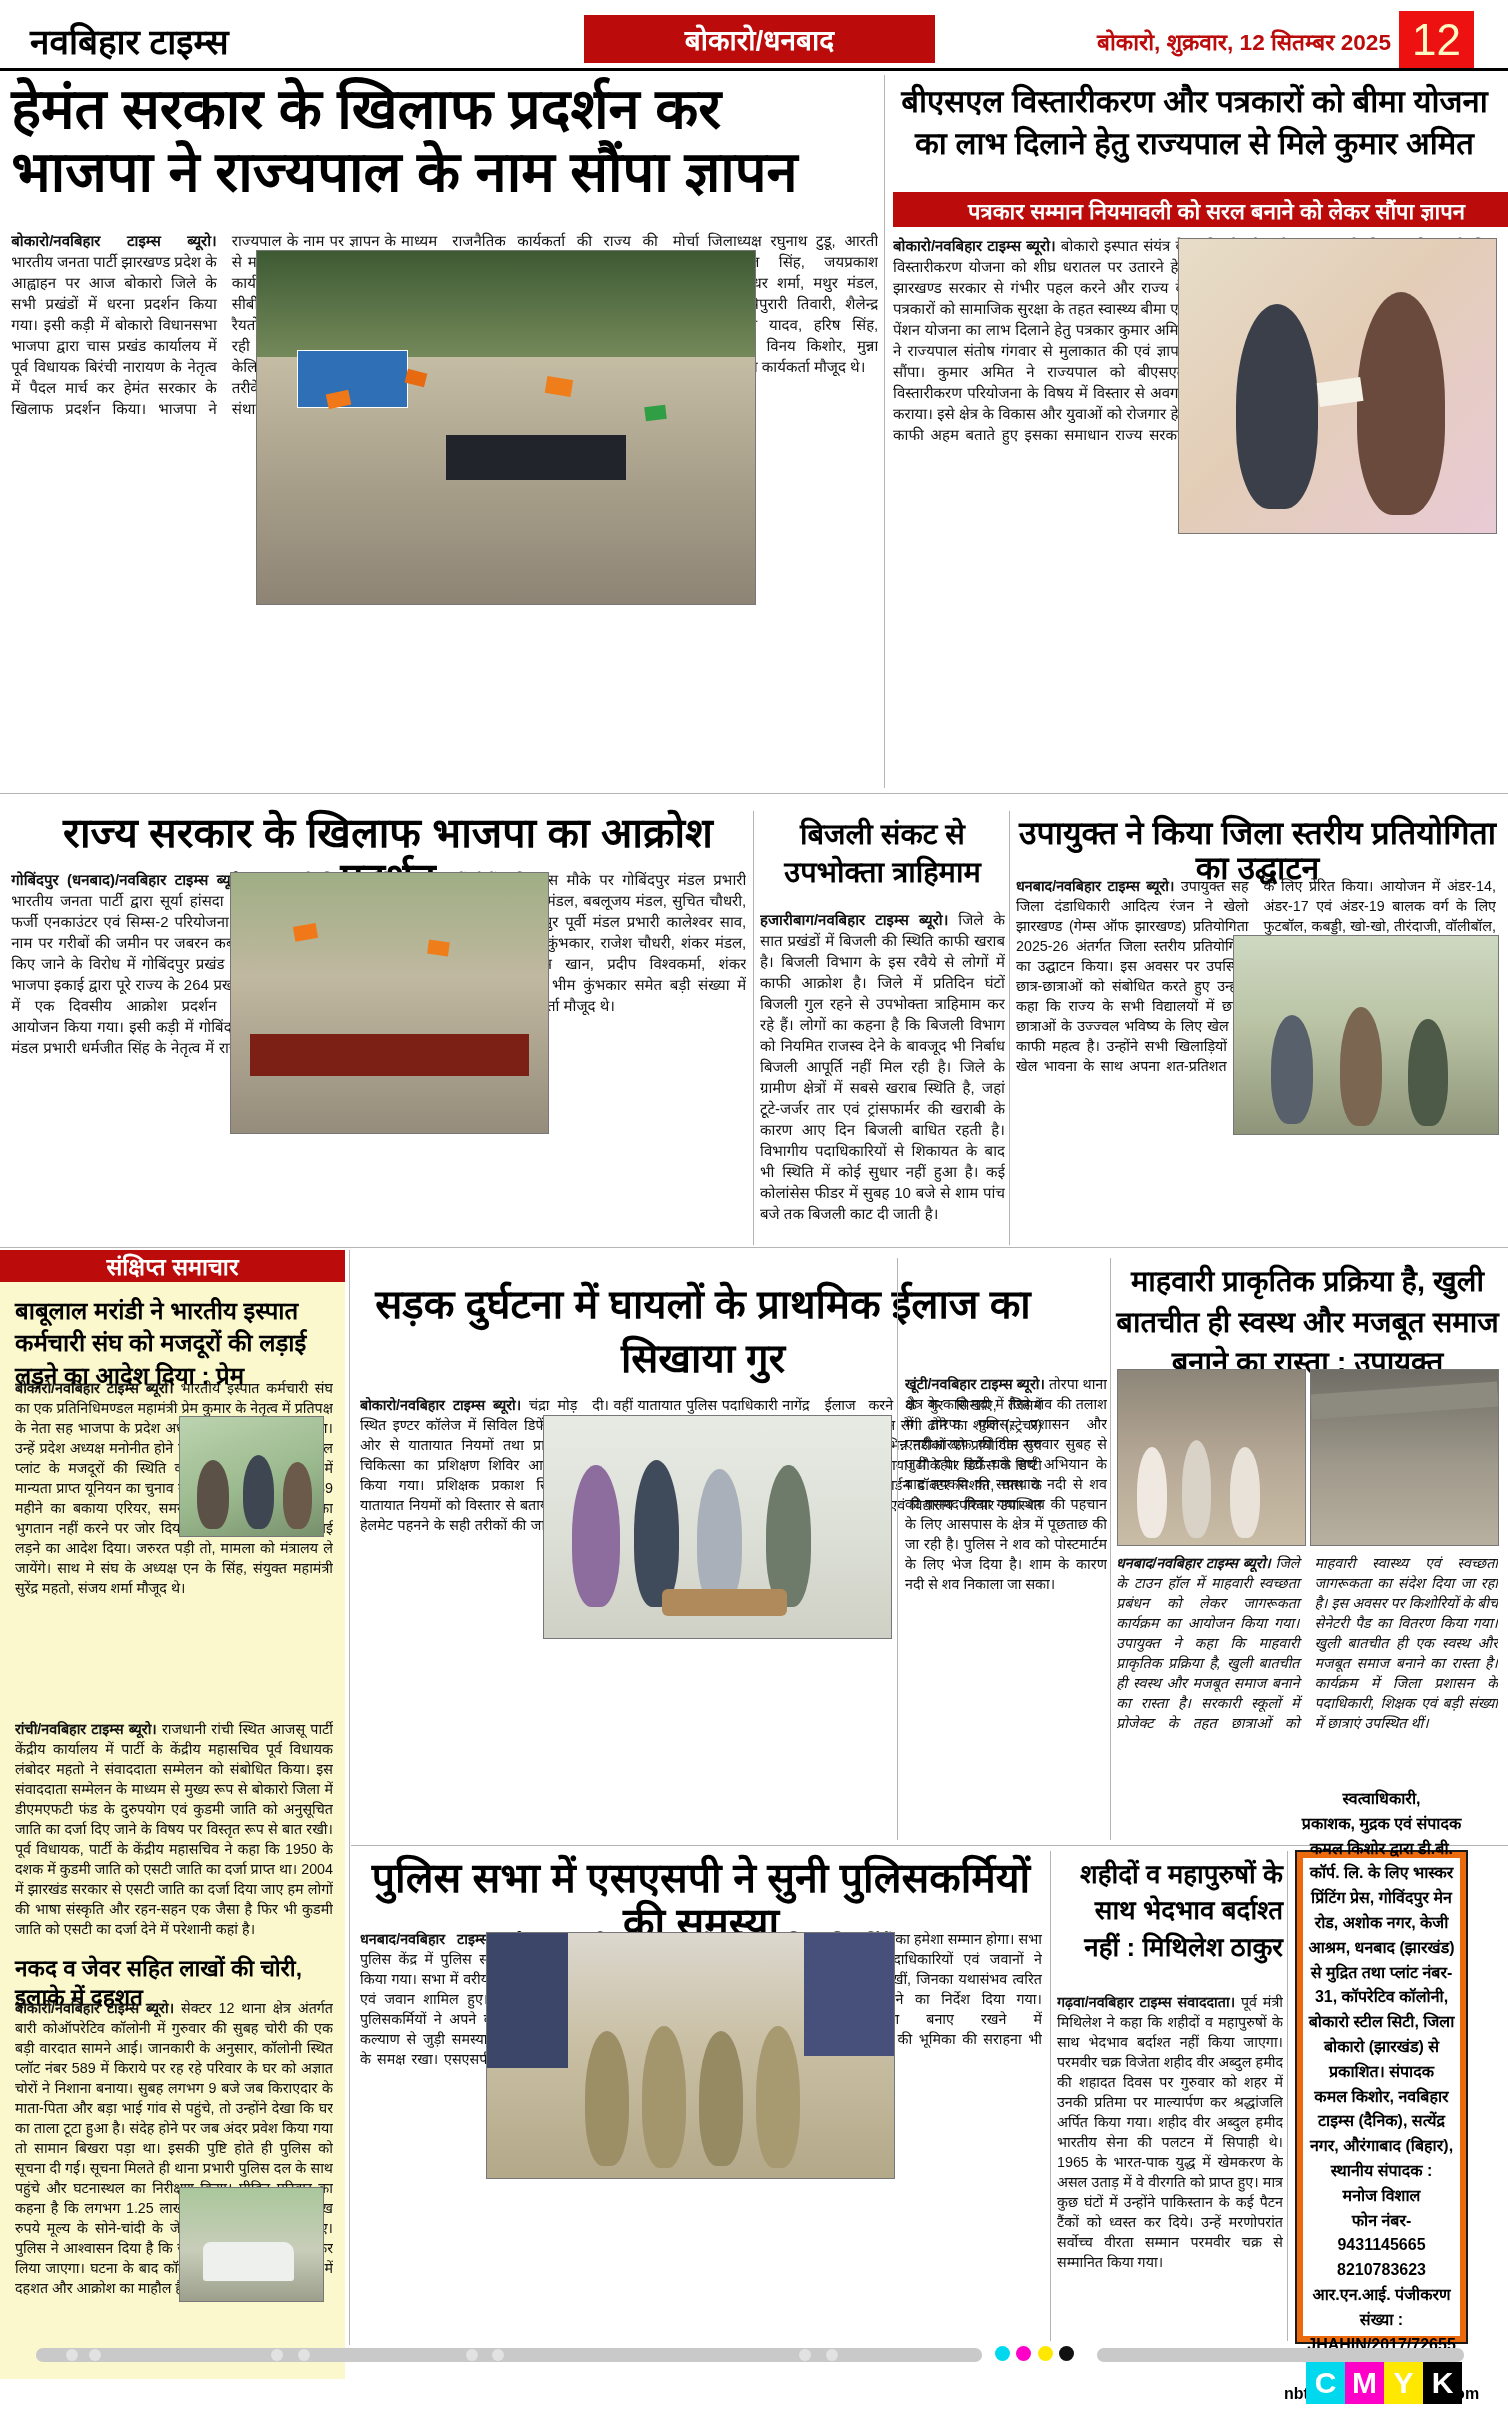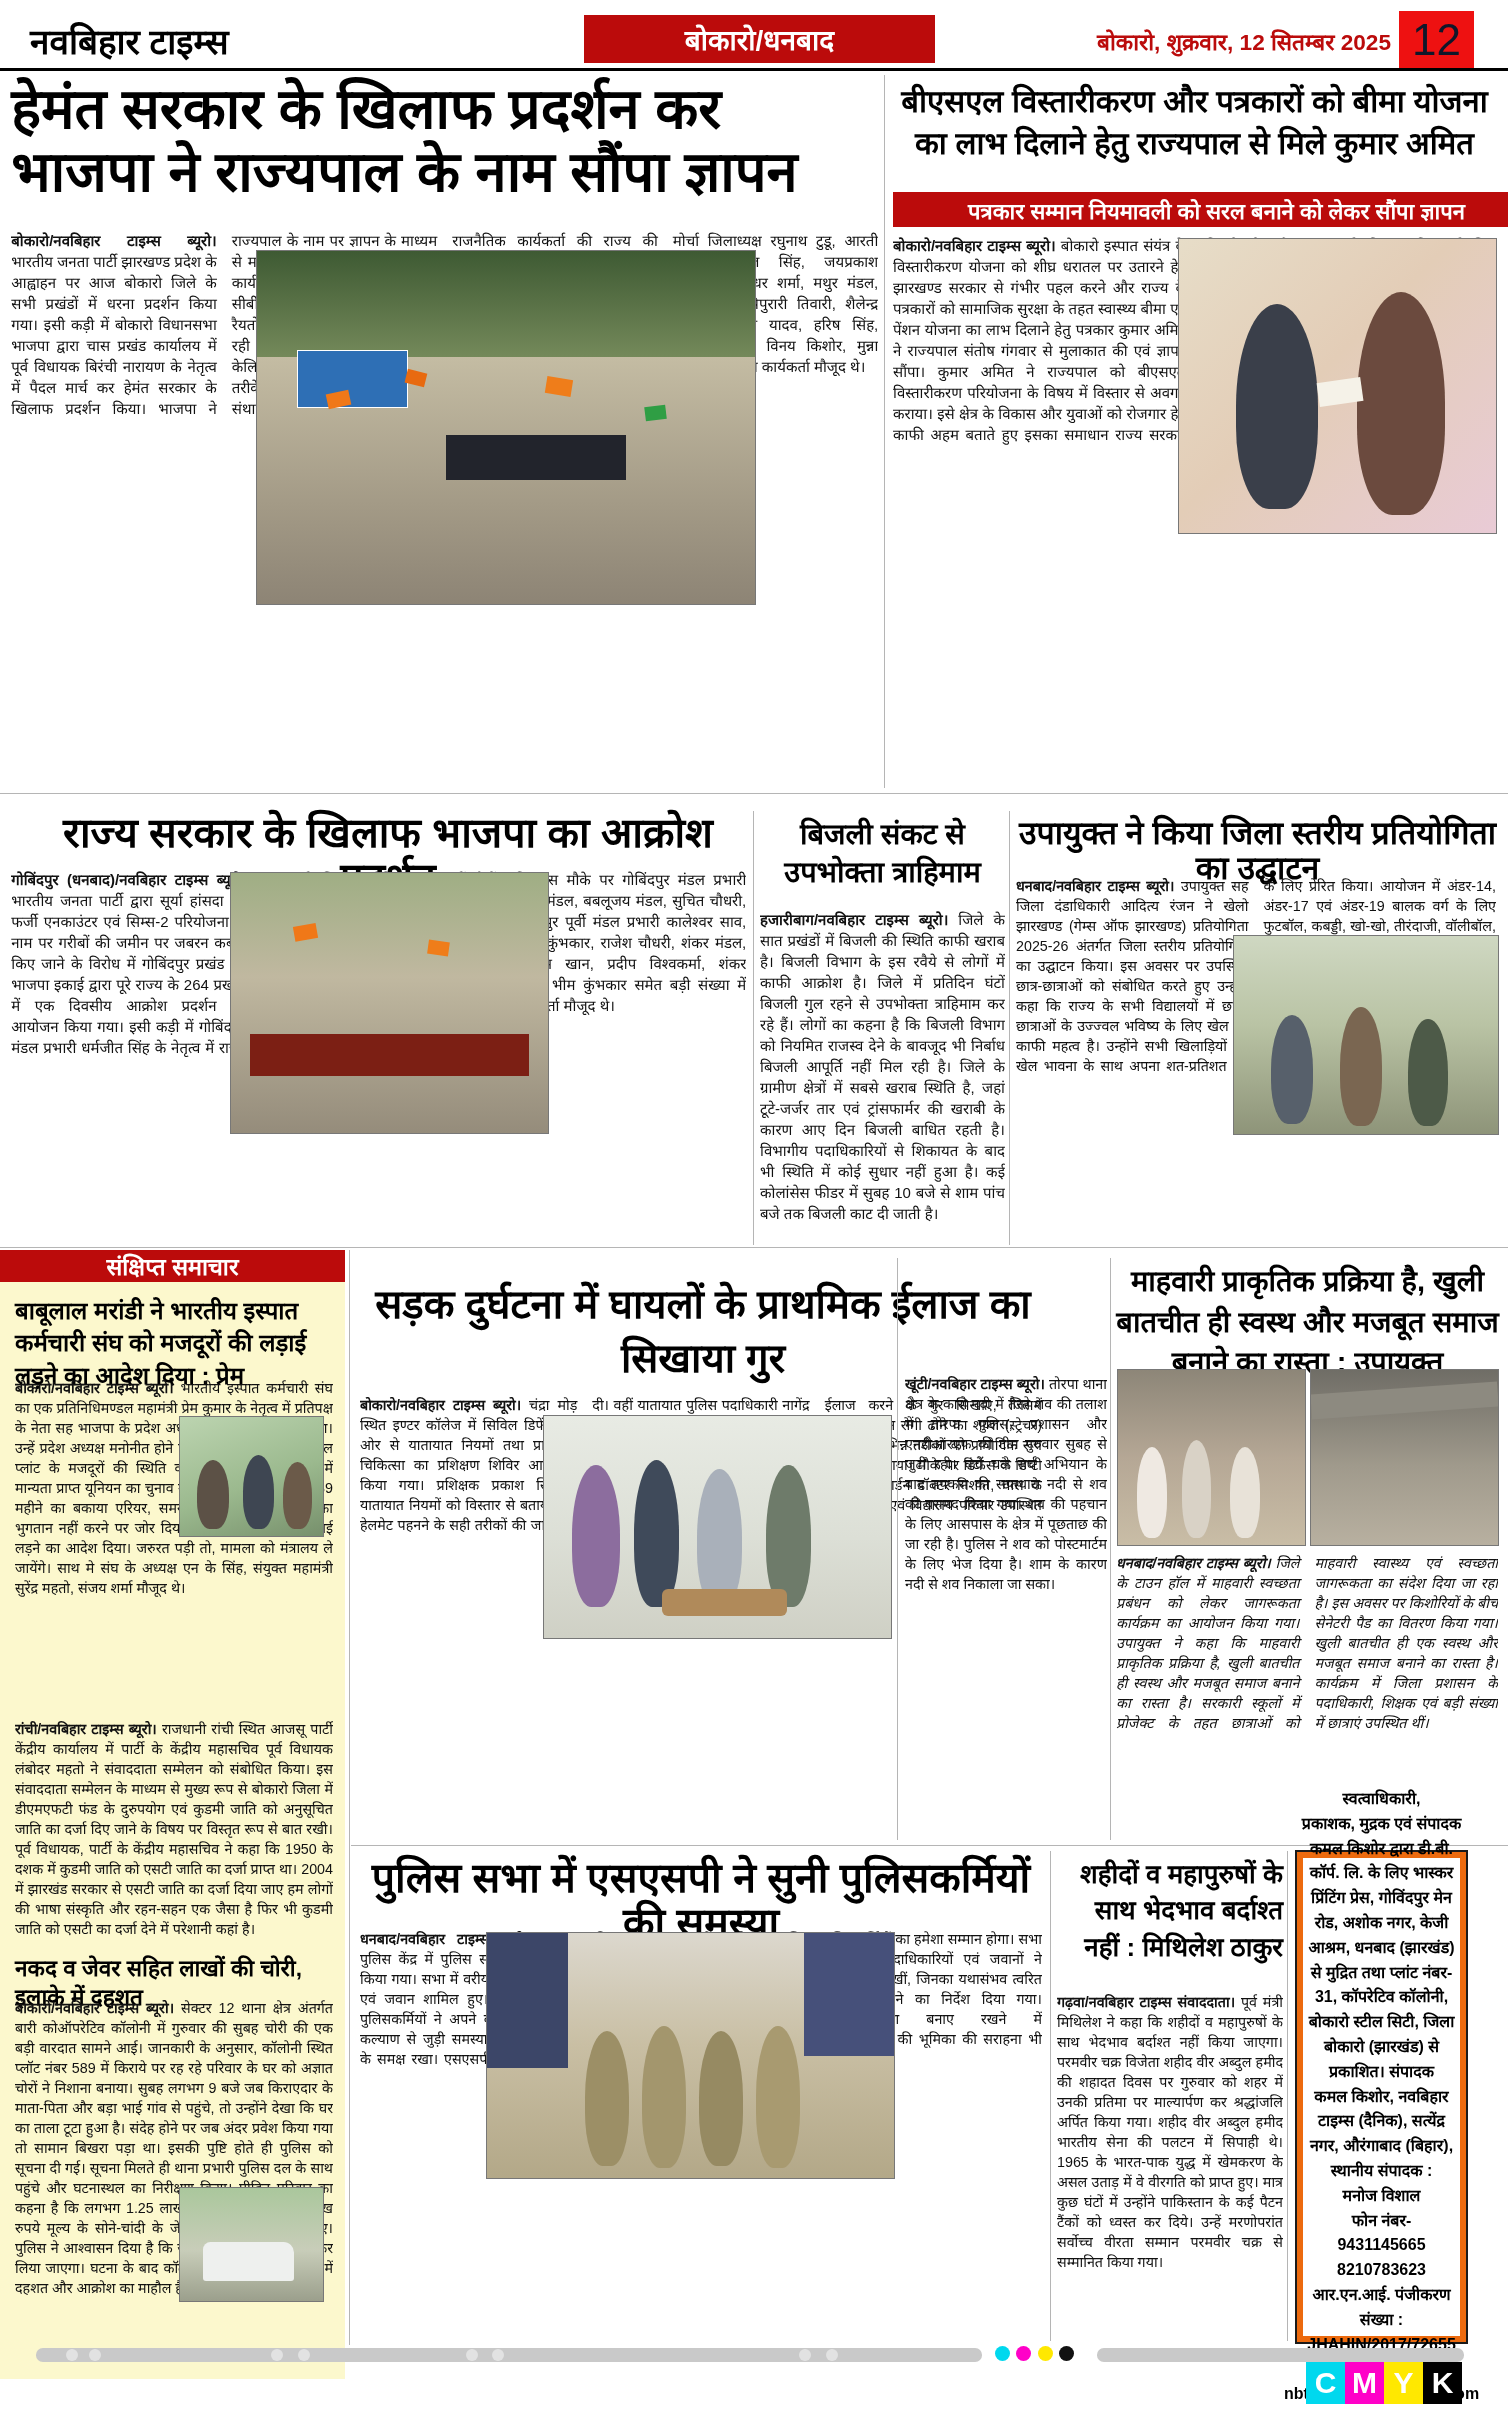--- a/index.html
+++ b/index.html
@@ -29,21 +29,21 @@
                font-size:30px;font-weight:bold;color:#fff;font-family:"Liberation Sans",sans-serif;}
 </style>
 </head>
 <body>
 
 <div class="paper">
 
   <div class="abs" style="left:30px;top:16.6px;width:324px;height:45px;font-size:35px;font-weight:bold;">नवबिहार टाइम्स</div>
   <div class="abs redbox" style="left:584px;top:15px;width:351px;height:48px;font-size:28px;">बोकारो/धनबाद</div>
   <div class="abs" style="left:1078px;top:26px;width:313px;height:30px;font-size:22.6px;font-weight:bold;color:#bb0b0b;text-align:right;">बोकारो, शुक्रवार, 12 सितम्बर 2025</div>
-  <div class="abs" style="left:1399px;top:10.6px;width:75px;height:59px;background:#ee1111;color:#0f172a;
+  <div class="abs" style="left:1399px;top:10.6px;width:75px;height:59px;background:#ee1111;color:#fef9c3;
        display:flex;align-items:center;justify-content:center;font-size:44px;">12</div>
   <div class="abs" style="left:0;top:68px;width:1508px;height:3px;background:#000;"></div>
 
   <div class="abs hl" style="left:11.3px;top:78px;width:867px;height:143px;font-size:56px;line-height:1.12;">हेमंत सरकार के खिलाफ प्रदर्शन कर भाजपा ने राज्यपाल के नाम सौंपा ज्ञापन</div>
   <div class="abs body-txt cols-4" style="left:11.3px;top:230px;width:867px;height:554px;">
     <span class="byline">बोकारो/नवबिहार टाइम्स ब्यूरो।</span>
     <span>भारतीय जनता पार्टी झारखण्ड प्रदेश के आह्वाहन पर आज बोकारो जिले के सभी प्रखंडों में धरना प्रदर्शन किया गया। इसी कड़ी में बोकारो विधानसभा भाजपा द्वारा चास प्रखंड कार्यालय में पूर्व विधायक बिरंची नारायण के नेतृत्व में पैदल मार्च कर हेमंत सरकार के खिलाफ प्रदर्शन किया। भाजपा ने राज्यपाल के नाम पर ज्ञापन के माध्यम से मांग रखी कि सामाजिक राजनैतिक कार्यकर्ता सूर्या हांसदा की हत्या की सीबीआई जांच कराने हेतु एवं नगदी के रैयतों को सिम्स 2 के नाम पर छीनी जा रही जमीन रैयतों को वापस दिलाने केलिए राज्य सरकार को विधिवत तरीके से ज्ञापन सौंपा। विगत दिनों संथाल परगना के प्रसिद्ध सामाजिक राजनैतिक कार्यकर्ता की राज्य की पुलिस द्वारा एनकाउंटर में हत्या कर दी गई। राज्य में विधि व्यवस्था ध्वस्त हो चुकी है। राज्य सरकार के संरक्षण में अपराधी, माफिया, दलाल, बिचौलियों से पूरे राज्य में सरकारी अंश पर कब्जा हो रहा है। प्रदर्शन में मुख्य रूप से मुकुल ओझा, कमलेश राय, डॉ परिंदा सिंह, धिरज झा, मुकेश राय, एसटी मोर्चा जिलाध्यक्ष रघुनाथ टुडू, आरती राणा, मनराज सिंह, जयप्रकाश तापड़िया, चक्रधर शर्मा, मथुर मंडल, ऋषभ राय, त्रिपुरारी तिवारी, शैलेन्द्र महतो, अवधेश यादव, हरिष सिंह, अविनाश सिंह, विनय किशोर, मुन्ना लाल समेत अन्य कार्यकर्ता मौजूद थे।</span>
   </div>
   <div class="photo" style="left:256px;top:250px;width:498px;height:353px;">
     <div class="abs" style="left:0;top:0;width:100%;height:30%;background:linear-gradient(180deg,#3e5a33,#74895a);"></div>

